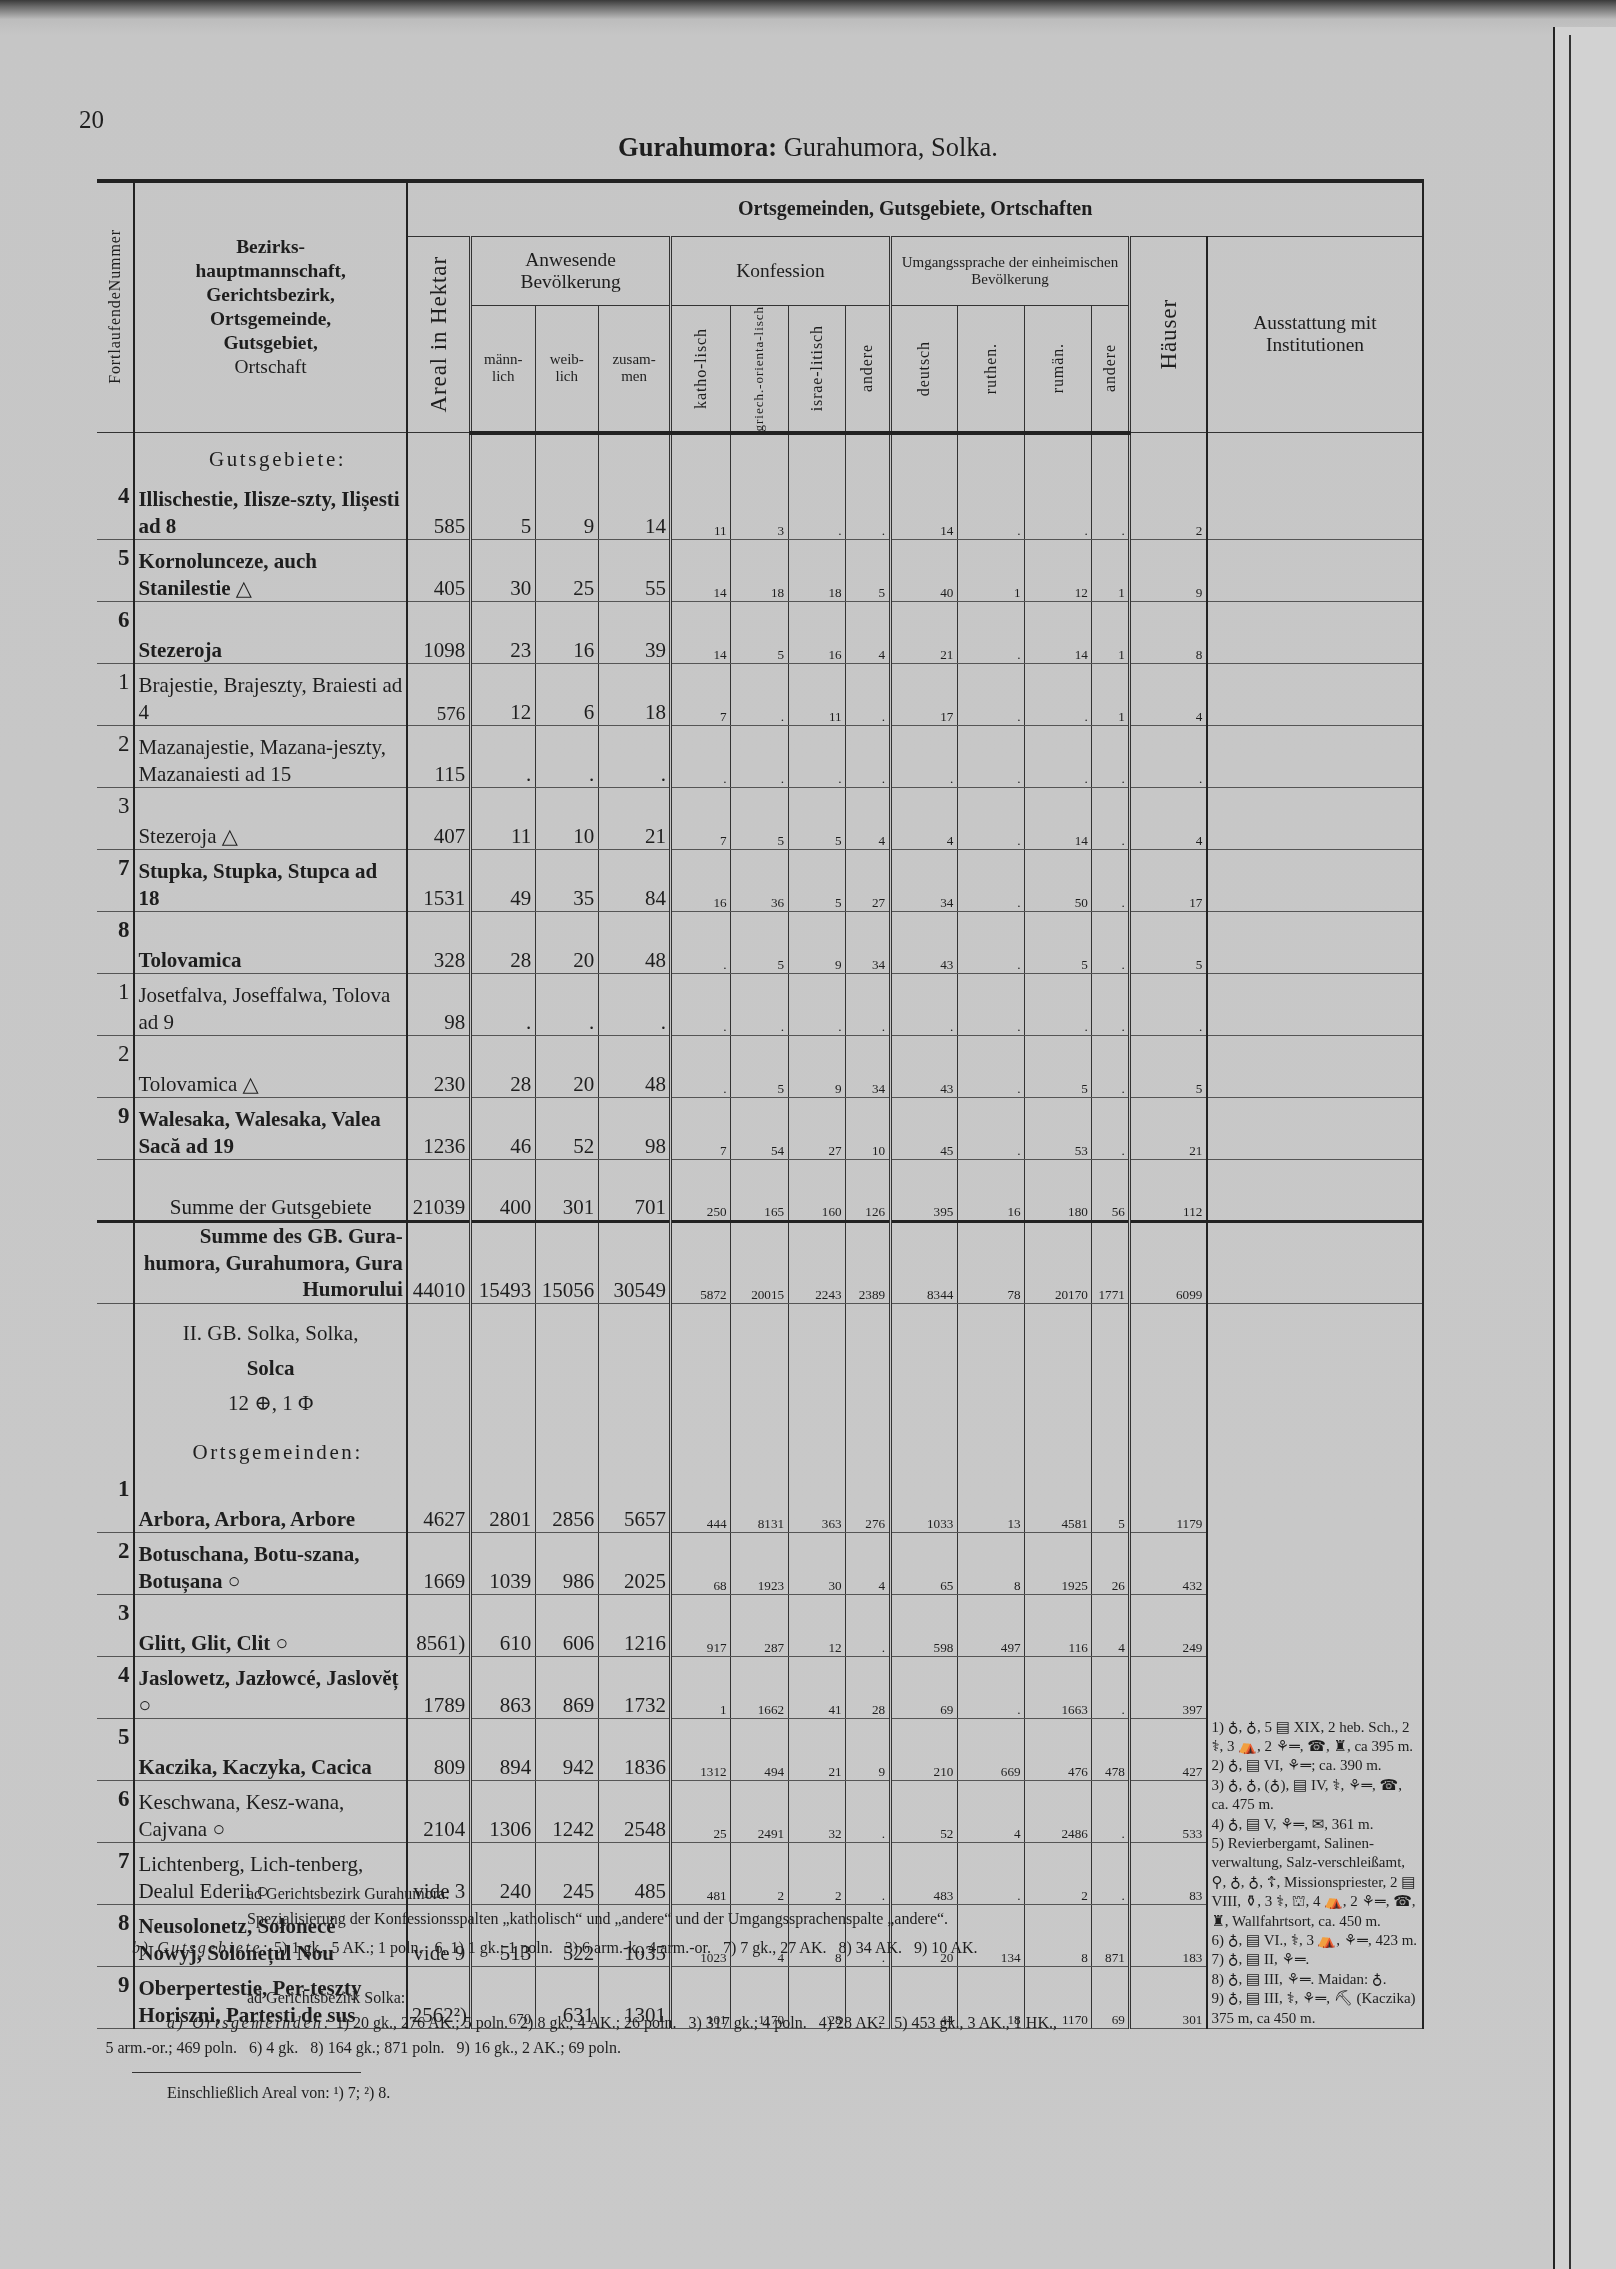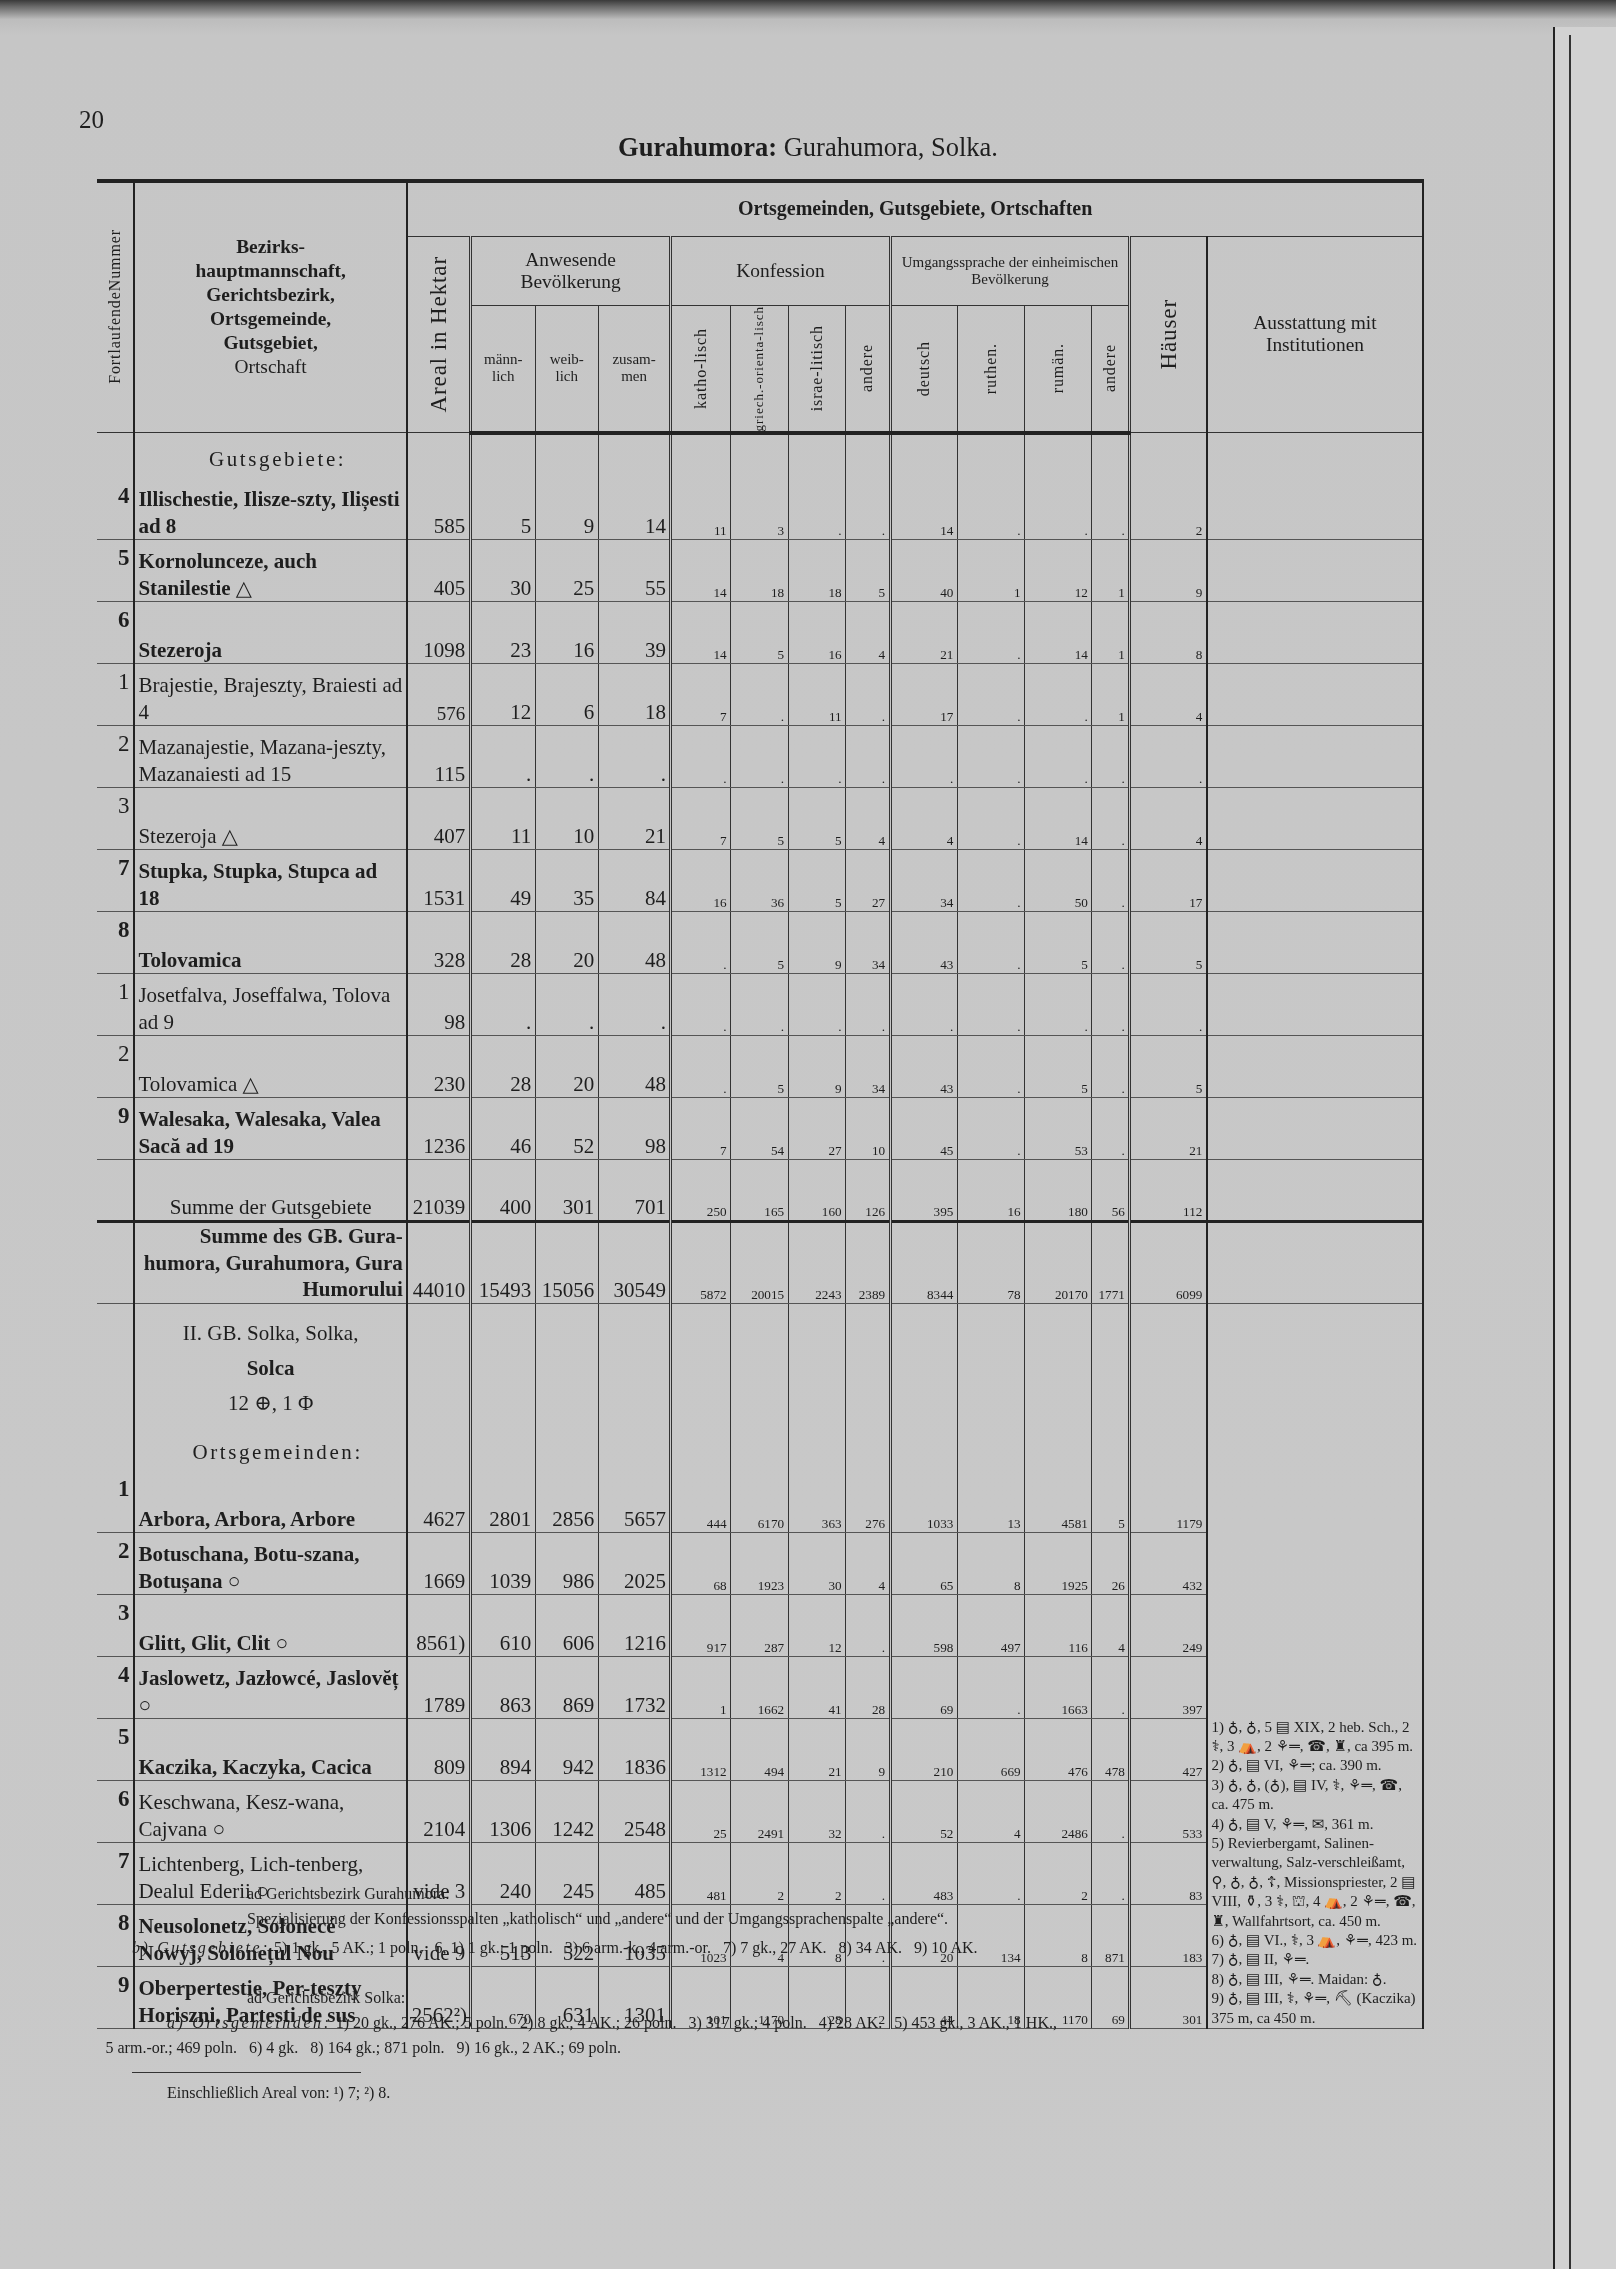--- a/index.html
+++ b/index.html
@@ -420,21 +420,21 @@
           <td class="inst"></td>
         </tr>
         <tr class="row" style="height: 62px;">
           <td class="num" style="border-left: none; font-weight: bold; vertical-align: top; padding-top: 5.3px;">1</td>
           <td class="name" style="font-weight: bold;">Arbora, Arbora, Arbore</td>
           <td class="area" style="font-size: 21px;">4627</td>
           <td class="dbl" style="font-size: 21px;">2801</td>
           <td style="font-size: 21px;">2856</td>
           <td style="font-size: 21px;">5657</td>
           <td class="dbl tiny">444</td>
-          <td class="tiny">6170</td>
+          <td class="tiny">8131</td>
           <td class="tiny">363</td>
           <td class="tiny">276</td>
           <td class="dbl tiny">1033</td>
           <td class="tiny">13</td>
           <td class="tiny">4581</td>
           <td class="tiny">5</td>
           <td class="dbl tiny">1179</td>
           <td class="inst" rowspan="9">
             <div>1) ♁, ♁, 5 ▤ XIX, 2 heb. Sch., 2 ⚕, 3 ⛺, 2 ⚘═, ☎, ♜, ca 395 m.</div>
             <div>2) ♁, ▤ VI, ⚘═; ca. 390 m.</div>

